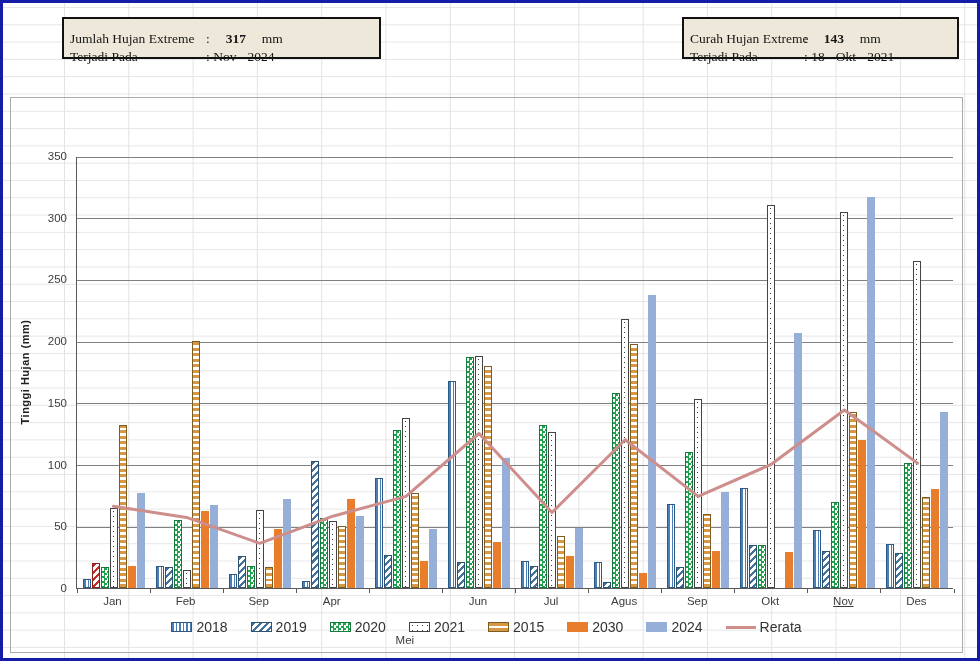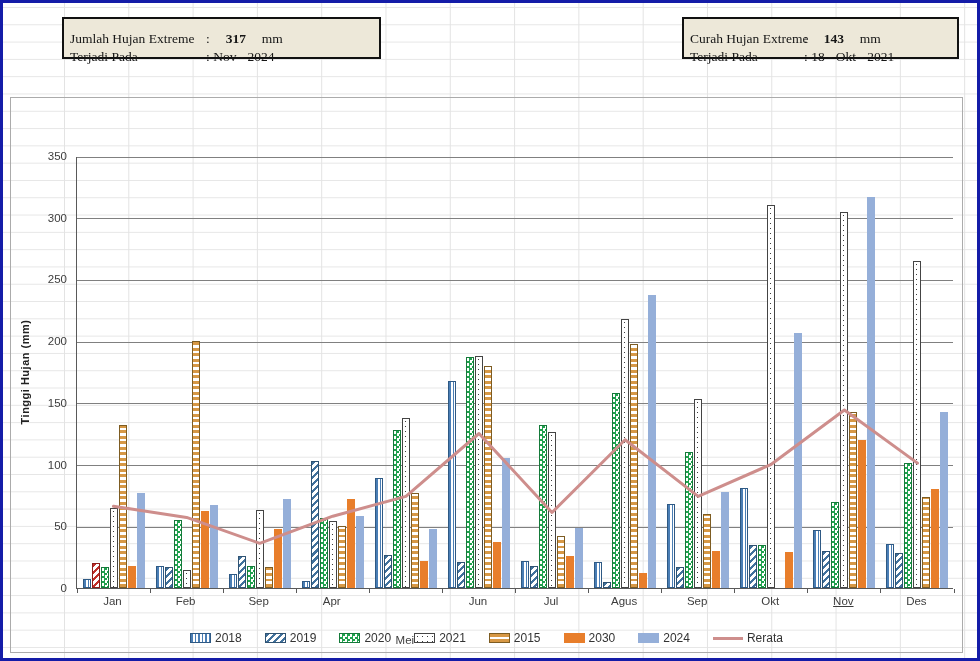--- a/index.html
+++ b/index.html
@@ -75,21 +75,21 @@
   .s2020 { background:conic-gradient(#1fa14d 0 25%, #fff 0 50%, #1fa14d 0 75%, #fff 0) 0 0/5px 5px; border:1px solid #157a3a; }
   .s2021 { background-color:#fff; background-image:radial-gradient(circle,#3c3c3c 0.8px,transparent 0.95px); background-size:5px 5px; border:1px solid #444; }
   .s2022 { background:repeating-linear-gradient(0deg,#d79845 0 2.7px,#fff 2.7px 5.5px); border:1px solid #7d5c22; }
   .s2023 { background:#e87e2b; }
   .s2024 { background:#95afd9; }
   .line-svg { position:absolute; left:0; top:0; overflow:visible; z-index:4; }
   
   .legend {
     position:absolute; left:0; right:0; top:521px; display:flex; z-index:4;
     justify-content:center; align-items:center; gap:23px;
-    font-size:12px; color:#333;margin-top:12px;
+    font-size:14px; color:#333;
   }
   .legend-item { display:flex; align-items:center; gap:4px; }
   .swatch { width:21px; height:10px; }
   .swatch.rerata { width:30px; height:3px; border:none !important; background:#ce8e8c; }
 </style>
 </head>
 <body>
 
 <div class="sheet-bg"></div>
 

